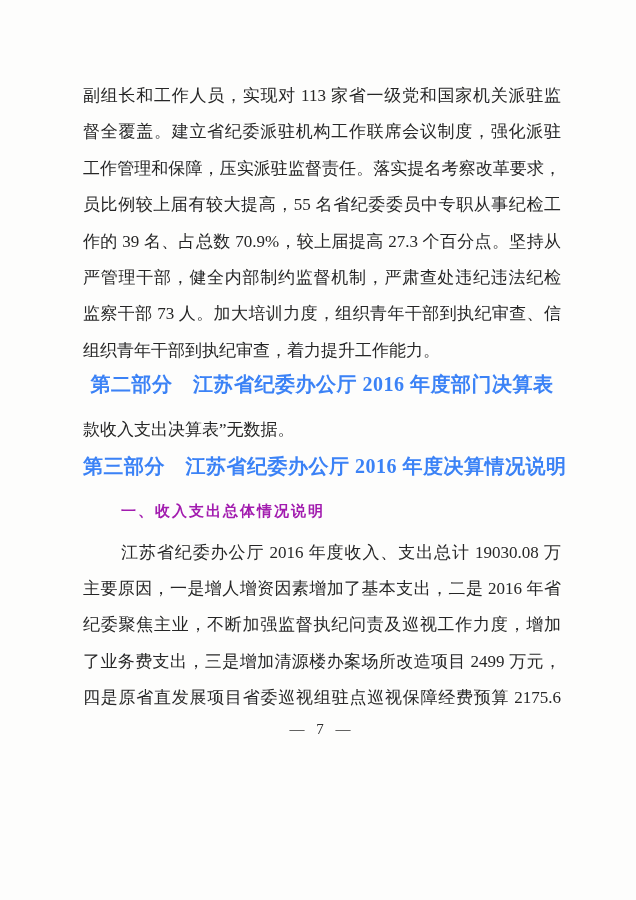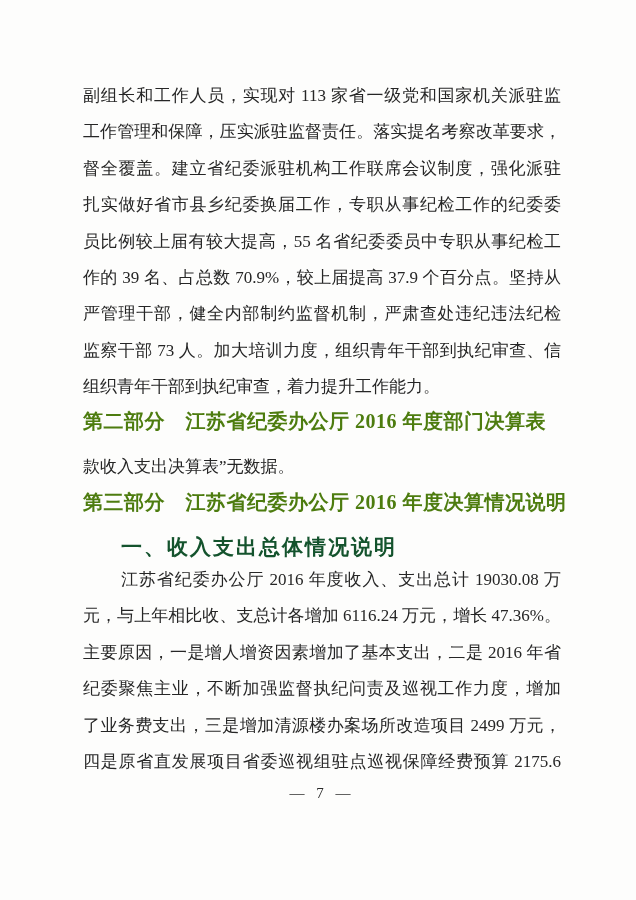--- a/index.html
+++ b/index.html
@@ -30,80 +30,78 @@
   }
   .line.para-end {
     text-align-last: left;
   }
   .line.indent {
     padding-left: 38px;
   }
   .section-heading {
     font-size: 20px;
     font-weight: bold;
-    text-align: left;
+    text-align: center;
     line-height: 30px;
     white-space: nowrap;
-    color: #4d7c0f;
+    color: #3b82f6;
     letter-spacing: 0.5px;
   }
   .section-heading.h2 { margin-top: 0; }
   .section-heading.h3 { margin-top: 2px; }
   .para-2 { margin-top: 13px; }
   .sub-heading {
     margin-top: 15px;
     padding-left: 38px;
     font-family: "Liberation Sans", sans-serif;
     font-weight: bold;
-    font-size: 21px;
+    font-size: 15px;
     line-height: 30px;
     letter-spacing: 2px;
-    color: #14532d;
+    color: #a21caf;
     white-space: nowrap;
   }
-  .para-3 { margin-top: 0; }
+  .para-3 { margin-top: 9px; }
   .page-footer {
     margin-top: 1px;
     text-align: center;
     font-size: 15px;
     line-height: 22px;
     letter-spacing: 4px;
     color: #2a2a2a;
   }
 </style>
 </head>
 <body>
 
 <div class="page">
 
   <div class="body-text">
     <div class="line">副组长和工作人员，实现对 113 家省一级党和国家机关派驻监</div>
+    <div class="line">督全覆盖。建立省纪委派驻机构工作联席会议制度，强化派驻</div>
     <div class="line">工作管理和保障，压实派驻监督责任。落实提名考察改革要求，</div>
-    <div class="line">督全覆盖。建立省纪委派驻机构工作联席会议制度，强化派驻</div>
-    <div class="line">扎实做好省市县乡纪委换届工作，专职从事纪检工作的纪委委</div>
     <div class="line">员比例较上届有较大提高，55 名省纪委委员中专职从事纪检工</div>
-    <div class="line">作的 39 名、占总数 70.9%，较上届提高 37.9 个百分点。坚持从</div>
+    <div class="line">作的 39 名、占总数 70.9%，较上届提高 27.3 个百分点。坚持从</div>
     <div class="line">严管理干部，健全内部制约监督机制，严肃查处违纪违法纪检</div>
     <div class="line">监察干部 73 人。加大培训力度，组织青年干部到执纪审查、信</div>
     <div class="line para-end">组织青年干部到执纪审查，着力提升工作能力。</div>
   </div>
 
   <div class="section-heading h2">第二部分　江苏省纪委办公厅 2016 年度部门决算表</div>
 
   <div class="body-text para-2">
     <div class="line para-end">款收入支出决算表”无数据。</div>
   </div>
 
   <div class="section-heading h3">第三部分　江苏省纪委办公厅 2016 年度决算情况说明</div>
 
   <div class="sub-heading">一、收入支出总体情况说明</div>
 
   <div class="body-text para-3">
     <div class="line indent">江苏省纪委办公厅 2016 年度收入、支出总计 19030.08 万</div>
-    <div class="line">元，与上年相比收、支总计各增加 6116.24 万元，增长 47.36%。</div>
     <div class="line">主要原因，一是增人增资因素增加了基本支出，二是 2016 年省</div>
     <div class="line">纪委聚焦主业，不断加强监督执纪问责及巡视工作力度，增加</div>
     <div class="line">了业务费支出，三是增加清源楼办案场所改造项目 2499 万元，</div>
     <div class="line">四是原省直发展项目省委巡视组驻点巡视保障经费预算 2175.6</div>
   </div>
 
   <div class="page-footer">— 7 —</div>
 
 </div>
 

